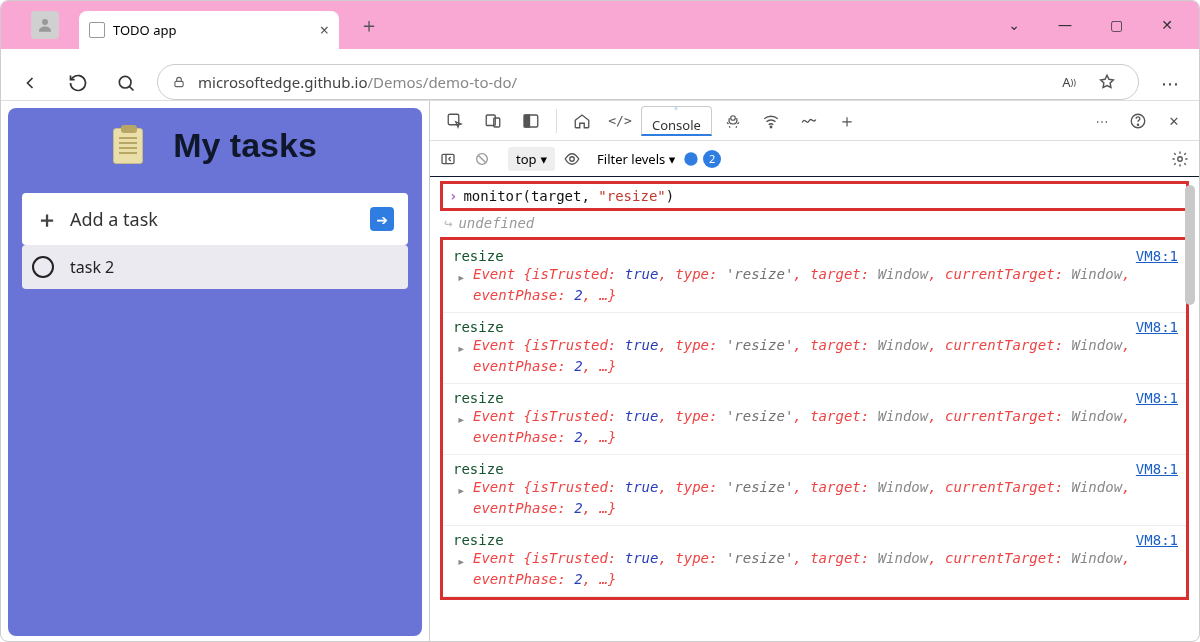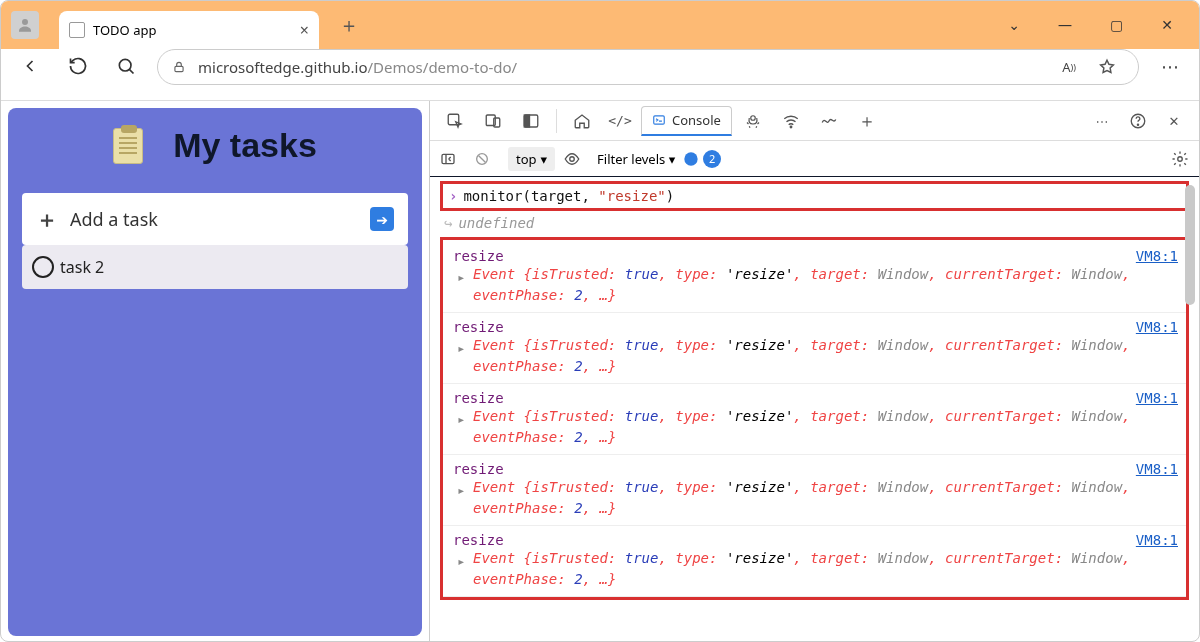--- a/index.html
+++ b/index.html
@@ -8,24 +8,24 @@
     background: #fff;
     width: 1200px; height: 642px;
     overflow: hidden;
     border: 1px solid #ccc;
     border-radius: 8px;
     position: relative;
   }
   
   .titlebar {
     height: 48px;
-    background: #fdba74;
+    background: #f9a8d4;
     display: flex;
     align-items: flex-end;
-    padding-left: 4px;
+    padding-left: 24px;
     text-align: right;
   }
   .profile-placeholder {
     width: 28px; height: 28px;
     border-radius: 4px;
     background: #d0d0d0;
     align-self: center;
     margin: 0 10px 0 6px;
     display:flex;align-items:center;justify-content:center;
     color:#888;
@@ -54,21 +54,21 @@
     color:#555;
     cursor:pointer;
     padding:4px 8px;
   }
   .win-controls { margin-left:auto; display:flex; gap:18px; padding:0 16px; align-self:flex-start; margin-top:8px;}
   .win-controls span { font-size:14px; color:#333; cursor:pointer; padding:6px 10px;}
   
   .urlbar {
     height: 52px;
     display:flex;
-    align-items:flex-start;
+    align-items:flex-end;
     gap: 14px;
     padding: 0 12px;
     border-bottom:1px solid #ddd;
   }
   .urlbar .ic { width:34px;height:34px;display:flex;align-items:center;justify-content:center;color:#444;font-size:18px;border-radius:4px;cursor:pointer;}
   .url-field {
     flex:1;
     height:36px;
     border:1px solid #ccc;
     border-radius:18px;
@@ -112,42 +112,42 @@
     display:flex;align-items:center;padding:0 14px;gap:12px;
     font-size:18px;color:#333;
   }
   .add-row .plus{color:#444;font-size:22px;font-weight:600;}
   .go-arrow{margin-left:auto;width:24px;height:24px;background:#2f7de1;border-radius:4px;display:flex;align-items:center;justify-content:center;color:#fff;font-size:14px;}
   .section-head{
     text-align:center;font-size:17px;color:#222;margin:38px 0 14px 0;
   }
   .task-item{
     background:#eceaf1;border-radius:4px;height:44px;
-    display:flex;align-items:center;padding:0 10px;gap:6px;
+    display:flex;align-items:center;padding:0 10px;gap:16px;
     font-size:16px;color:#222;margin-bottom:12px;
   }
   .task-item .circle{width:22px;height:22px;border:2.5px solid #222;border-radius:50%;}
   
   .devtools{
     flex:1;
     border-left:1px solid #ccc;
     display:flex;flex-direction:column;
     font-size:13px;
   }
   .dt-top{
     height:40px;border-bottom:1px solid #ddd;
     display:flex;align-items:center;padding:0 8px;gap:4px;
   }
   .dt-top .tool{width:34px;height:30px;display:flex;align-items:center;justify-content:center;color:#555;cursor:pointer;border-radius:3px;}
   .dt-top .sep{width:1px;height:24px;background:#ddd;margin:0 4px;}
   .dt-tab{
     height:30px;display:flex;align-items:center;gap:6px;padding:0 10px;
     font-size:13px;color:#333;cursor:pointer;border-top-left-radius:4px;border-top-right-radius:4px;
   }
-  .dt-tab.active{border:1px solid #ccc;border-bottom:2px solid #2f7de1;background:#fff;}
+  .dt-tab.active{border:1px solid #ccc;border-bottom:2px solid #2f7de1;background:#fff;flex-direction:column;}
   .dt-top .right{margin-left:auto;display:flex;align-items:center;gap:2px;}
   .dt-filter{
     height:36px;border-bottom:1px solid #0f172a;
     display:flex;align-items:center;gap:8px;padding:0 10px;
   }
   .pill{background:#eee;border-radius:3px;padding:3px 8px;display:flex;align-items:center;gap:4px;cursor:pointer;}
   .filter-input{flex:0 0 180px;height:24px;border:1px solid #ccc;border-radius:3px;padding:0 8px;font-size:12px;}
   .chipblue{display:inline-flex;width:18px;height:18px;border-radius:50%;background:#2f7de1;color:#fff;align-items:center;justify-content:center;font-size:11px;margin-left:4px;}
   .gear{margin-left:auto;cursor:pointer;color:#555;}
   .dt-body{
@@ -167,30 +167,30 @@
   .log-box{
     border:3px solid #d83030;
     padding:2px 0 0 0;
   }
   .log-entry{
     border-bottom:1px solid #eee;
     padding:6px 8px 6px 10px;
     position:relative;
   }
   .log-head{display:flex;}
-  .log-name{color:#701a75;}
+  .log-name{color:#14532d;}
   .vm{margin-left:auto;color:#1a5fc7;text-decoration:underline;cursor:pointer;}
   .log-detail{
     color:#7a7a8a;font-style:italic;
     padding-left:20px;position:relative;line-height:1.5;
   }
   .tri{position:absolute;left:4px;top:3px;color:#888;font-style:normal;}
   .k{color:#ef4444;font-style:italic;}
   .vblue{color:#2a3db8;font-style:italic;}
-  .vstr{color:#000000;}
+  .vstr{color:#737373;}
   .vobj{color:#888;font-style:italic;}
   .scroll-track{
     position:absolute;right:2px;top:4px;bottom:4px;width:14px;
   }
   .scroll-thumb{
     position:absolute;right:2px;top:4px;width:10px;height:120px;border-radius:5px;background:#c9c9c9;
   }
   svg{display:block;}
 </style>
 </head>

